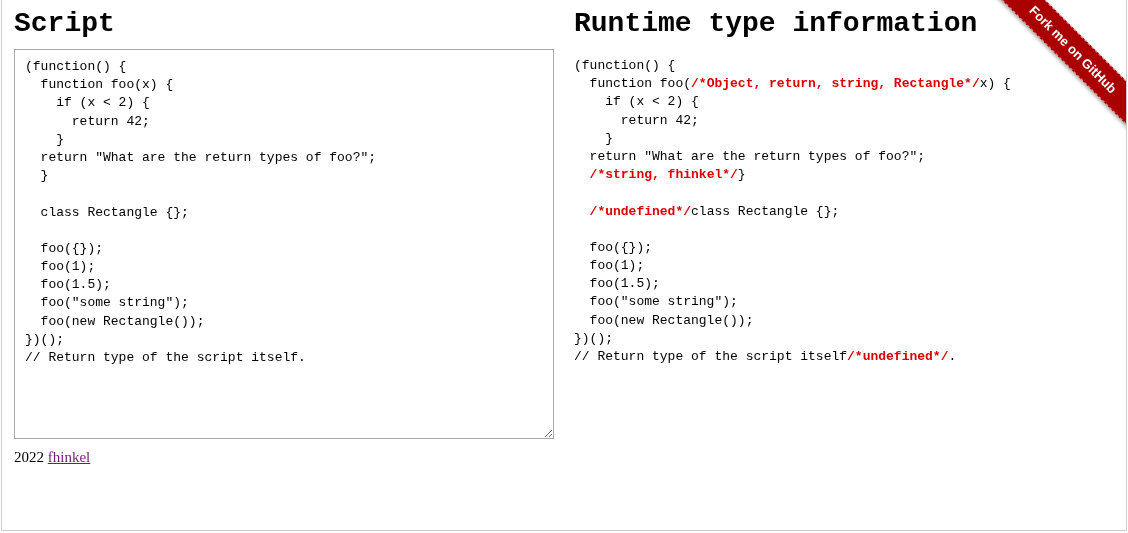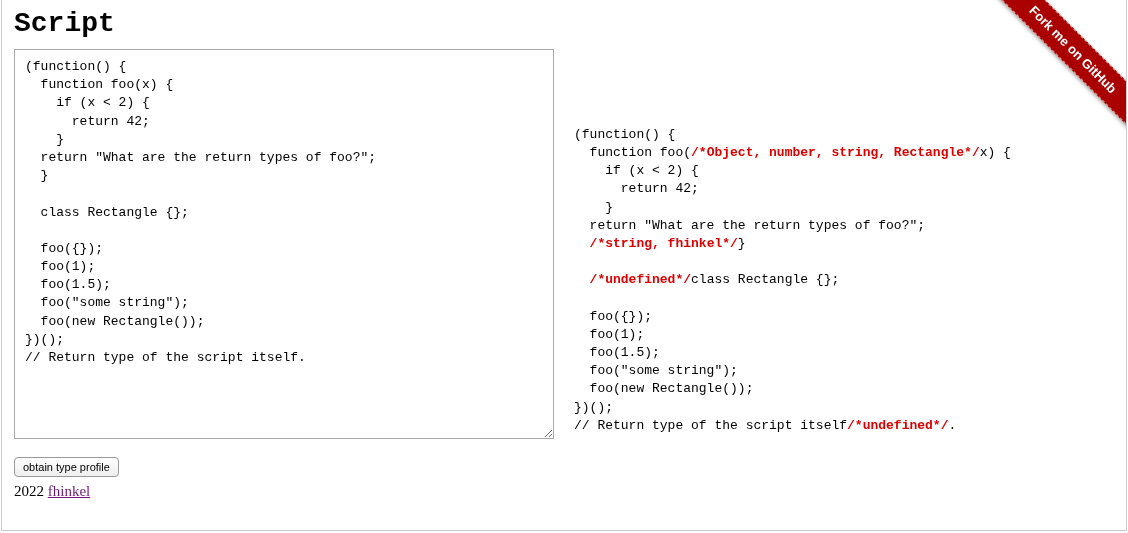--- a/index.html
+++ b/index.html
@@ -9,21 +9,20 @@
       font-family: Georgia, 'Times New Roman', serif;
       background: #fff;
       position: relative;
       overflow: hidden;
     }
     .container {
       display: flex;
       width: 100%;
       padding: 8px 12px 4px;
       gap: 20px;
-      align-items: flex-end;
     }
     .column {
       flex: 1;
       min-width: 0;
     }
     h1 {
       font-family: 'Courier New', Courier, monospace;
       font-weight: bold;
       font-size: 28px;
       margin: 0 0 10px 0;
@@ -131,43 +130,41 @@
   foo({});
   foo(1);
   foo(1.5);
   foo("some string");
   foo(new Rectangle());
 })();
 // Return type of the script itself.</textarea>
     </div>
 
     <div class="column">
+      <h1>Runtime type information</h1>
       <div class="rtti-pane" id="rtti-pane"><span>(function() {
-  function foo(</span><span class="type-ann">/*Object, number, string, Rectangle*/</span><span>x) {
+  function foo(</span><span class="type-ann">/*Object, return, string, Rectangle*/</span><span>x) {
     if (x &lt; 2) {
       return 42;
     }
   return "What are the return types of foo?";
   </span><span class="type-ann">/*string, fhinkel*/</span><span>}
 
   </span><span class="type-ann">/*undefined*/</span><span>class Rectangle {};
 
   foo({});
   foo(1);
   foo(1.5);
   foo("some string");
   foo(new Rectangle());
 })();
 // Return type of the script itself</span><span class="type-ann">/*undefined*/</span><span>.</span></div>
     </div>
   </div>
 
-  <div class="btn-row">
-    <button class="obtain-btn">obtain type profile</button>
-  </div>
 
   <div class="footer">
     <span>2022</span>
     <a href="#">fhinkel</a>
   </div>
 
   <div class="ribbon">
     <a href="#">Fork me on GitHub</a>
   </div>
 </div>

